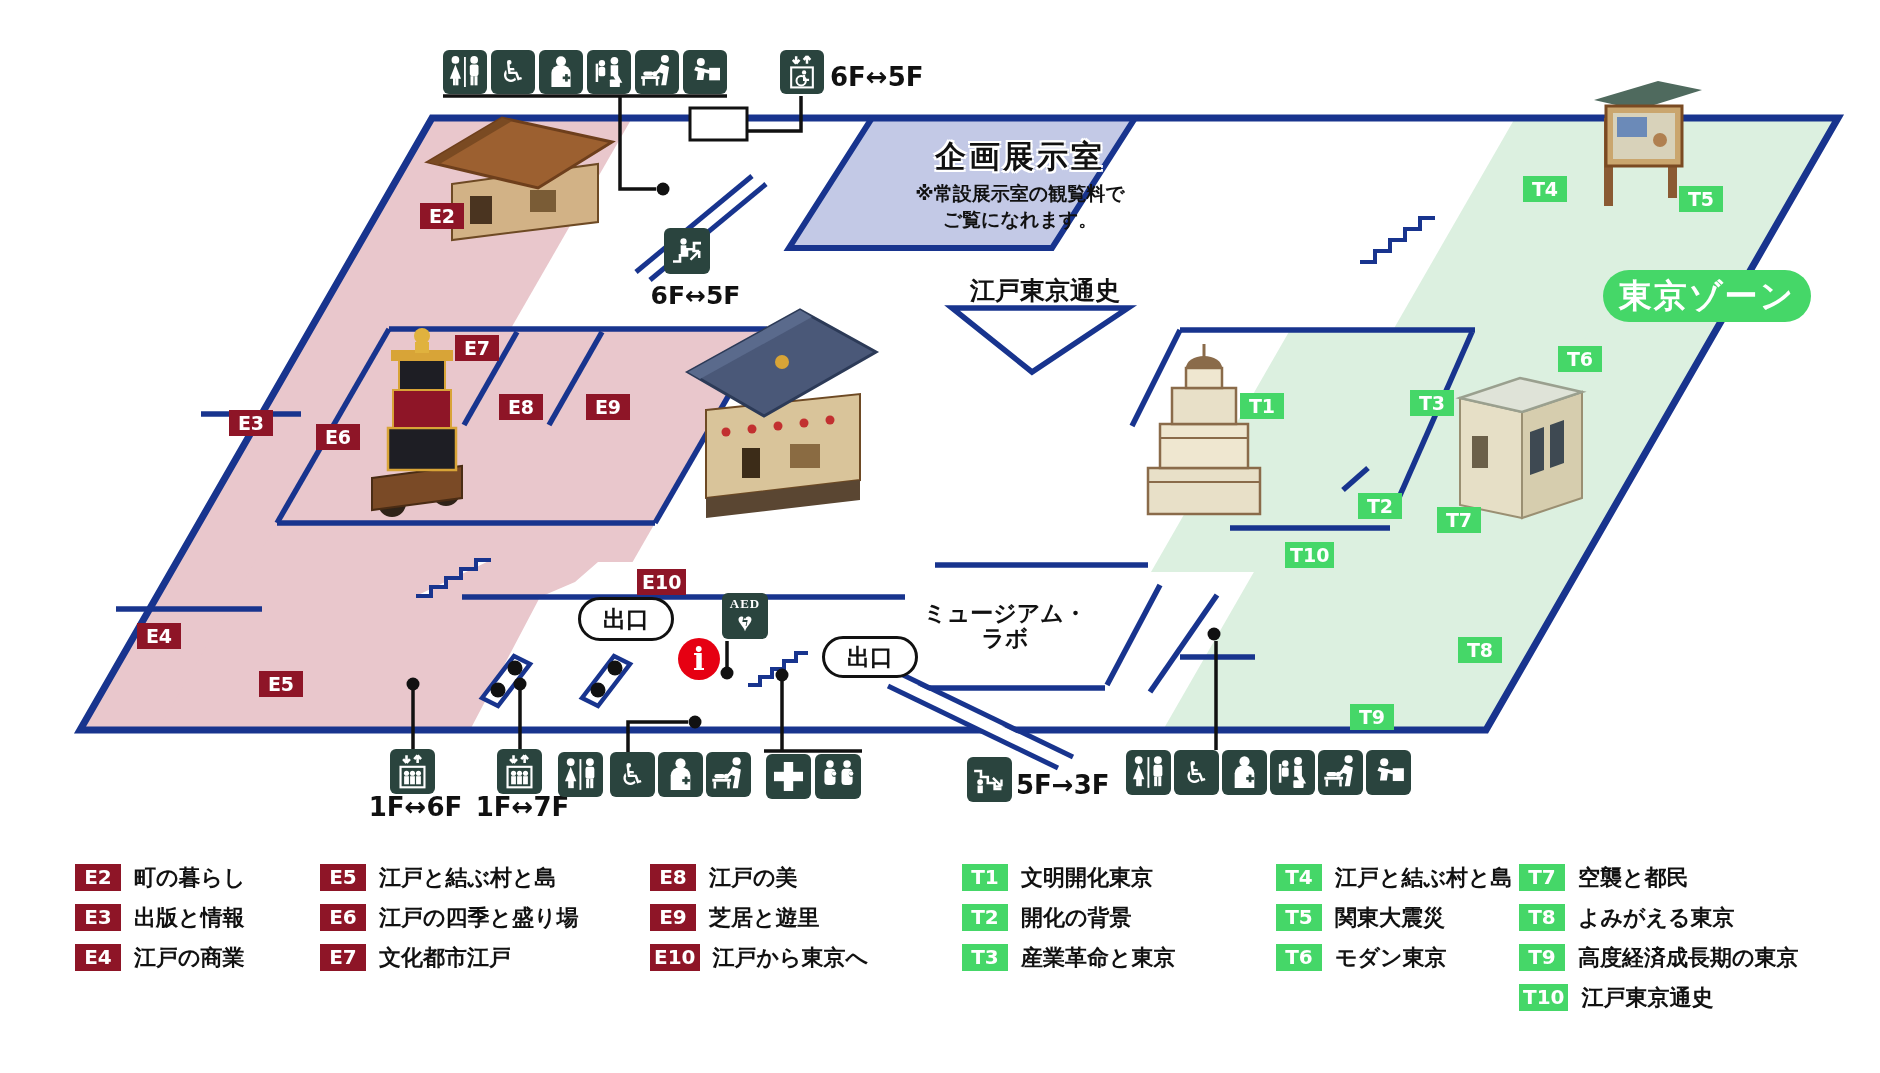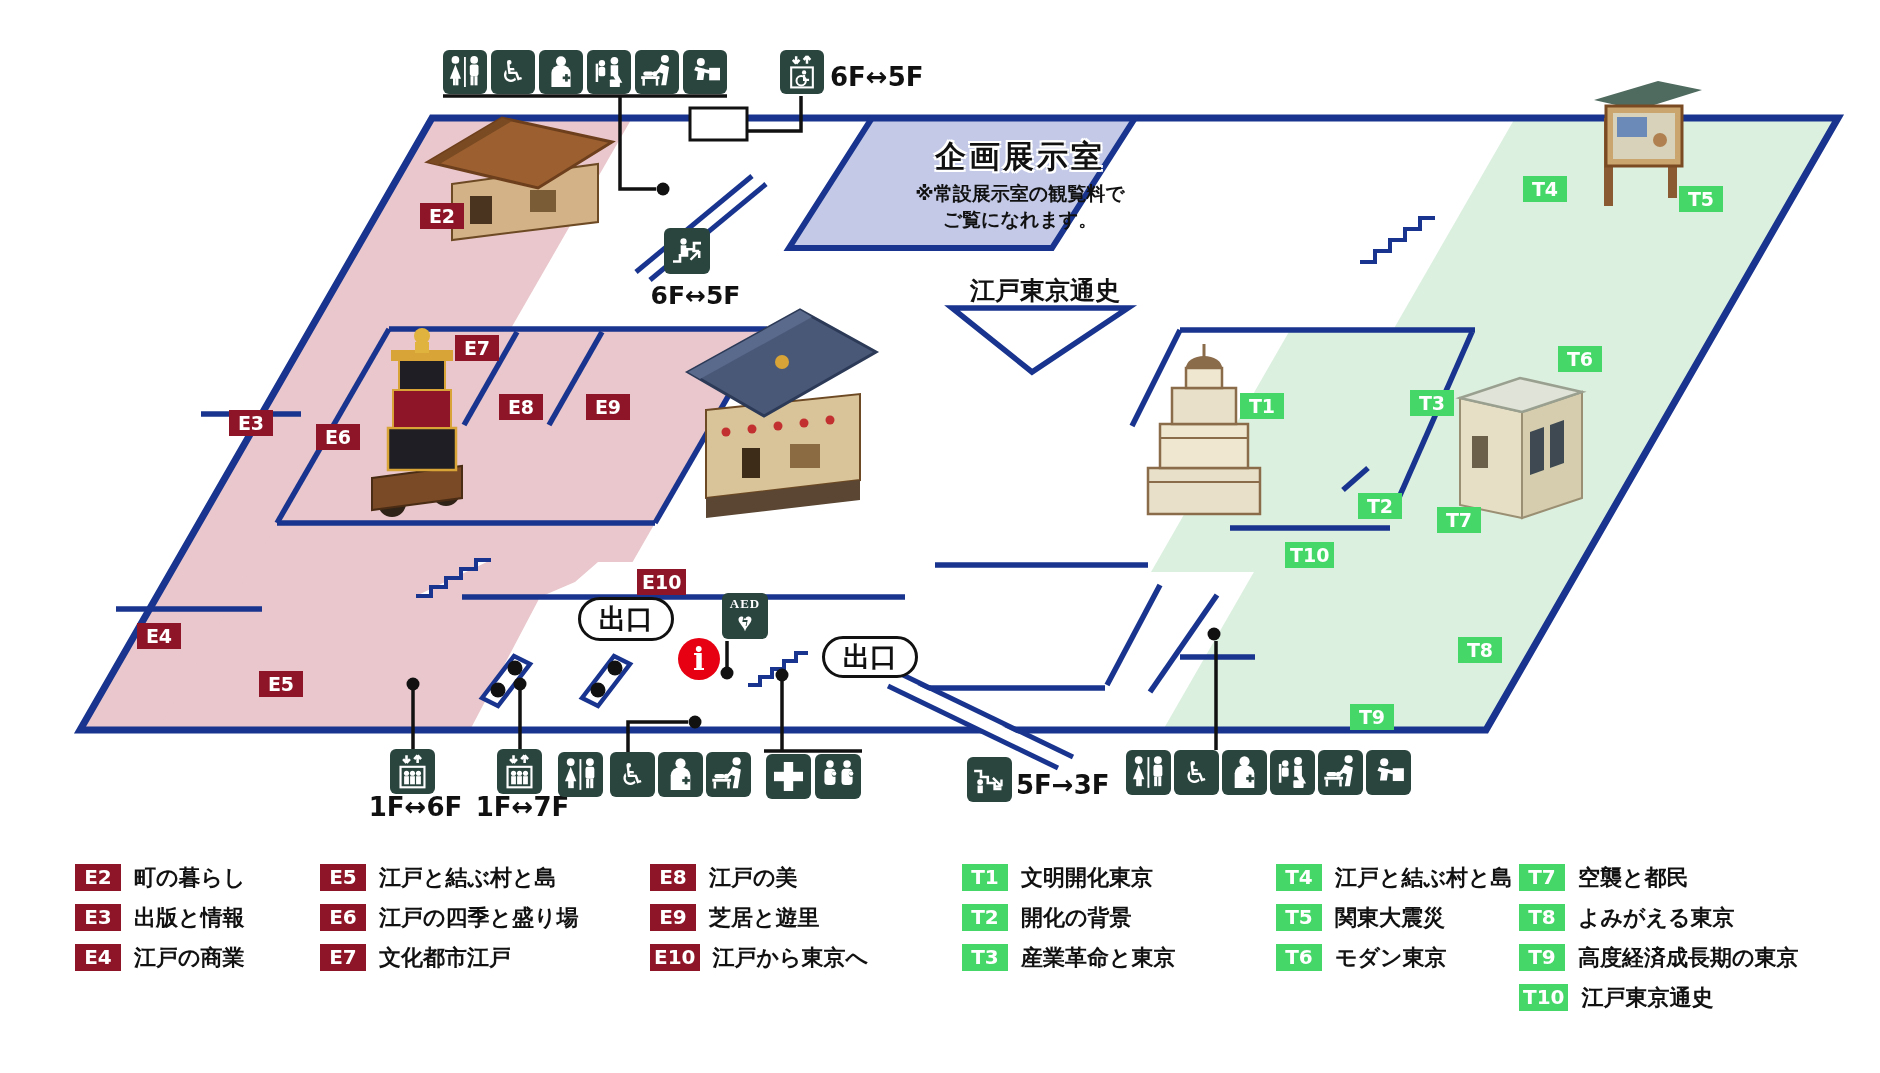--- a/index.html
+++ b/index.html
@@ -17,21 +17,21 @@
         font-weight:bold;font-size:19px;color:#fff;padding:0 5px;box-sizing:border-box;}
   .chip.e{background:#8e1527;}
   .chip.t{background:#45d768;}
   
   .sp-title{position:absolute;font-size:31px;font-weight:bold;letter-spacing:3px;text-align:center;
             text-shadow:-2px -2px 0 #fff,2px -2px 0 #fff,-2px 2px 0 #fff,2px 2px 0 #fff,0 2px 0 #fff,0 -2px 0 #fff;}
   .sp-note{position:absolute;font-size:19px;font-weight:600;text-align:center;}
   .plain-label{position:absolute;font-weight:bold;text-align:center;}
   
   .exit-pill{position:absolute;background:#fff;border:3.5px solid #111;border-radius:22px;
-             display:flex;align-items:center;justify-content:center;font-size:27px;font-weight:bold;}
+             display:flex;align-items:center;justify-content:center;font-size:23px;font-weight:bold;}
   
   .tile{position:absolute;background:#2a443e;border-radius:6px;display:flex;align-items:center;justify-content:center;}
   .tile svg{display:block;}
   .tile .wc{color:#fff;font-size:30px;line-height:1;}
   
   .aed{position:absolute;background:#2a443e;border-radius:6px;display:flex;flex-direction:column;
        align-items:center;color:#fff;font-family:Liberation Serif, serif;}
   .aed .t{font-size:13px;font-weight:bold;margin-top:3px;letter-spacing:1px;}
   .aed .h{position:relative;font-size:26px;line-height:22px;color:#fff;}
   .aed .h i{position:absolute;left:50%;top:45%;transform:translate(-50%,-50%);font-style:normal;
@@ -289,27 +289,34 @@
       <rect x="1604" y="118" width="9" height="88" fill="#8a5a33"></rect>
       <rect x="1668" y="110" width="9" height="88" fill="#8a5a33"></rect>
       <polygon points="1594,100 1658,81 1702,90 1638,110" fill="#4f6a5e"></polygon>
       <rect x="1606" y="106" width="76" height="60" fill="#caa66e" stroke="#7a4a22" stroke-width="3"></rect>
       <rect x="1613" y="113" width="62" height="46" fill="#d8d2ba"></rect>
       <rect x="1617" y="117" width="30" height="20" fill="#6b8ab8"></rect>
       <circle cx="1660" cy="140" r="7" fill="#b08050"></circle>
     </g>
   </svg>
 
+  <div class="zone-pill pill-tokyo abs" style="left:1603px;top:270px;width:208px;height:52px;">
+    <span>東京ゾーン</span>
+  </div>
 
   <div class="sp-title" style="left:880px;top:136px;width:280px;">企画展示室</div>
   <div class="sp-note" style="left:880px;top:181px;width:280px;">※常設展示室の観覧料で</div>
   <div class="sp-note" style="left:880px;top:207px;width:280px;">ご覧になれます。</div>
 
   <div class="plain-label" style="left:945px;top:274px;width:200px;font-size:25px;">江戸東京通史</div>
 
+  <div class="plain-label" style="left:915px;top:601px;width:180px;font-size:23px;line-height:25px;">
+    <div>ミュージアム・</div>
+    <div>ラボ</div>
+  </div>
 
   <div class="chip e" style="left:420px;top:203px;">E2</div>
   <div class="chip e" style="left:229px;top:410px;">E3</div>
   <div class="chip e" style="left:137px;top:623px;">E4</div>
   <div class="chip e" style="left:259px;top:671px;">E5</div>
   <div class="chip e" style="left:316px;top:424px;">E6</div>
   <div class="chip e" style="left:455px;top:335px;">E7</div>
   <div class="chip e" style="left:499px;top:394px;">E8</div>
   <div class="chip e" style="left:586px;top:394px;">E9</div>
   <div class="chip e" style="left:637px;top:569px;">E10</div>

